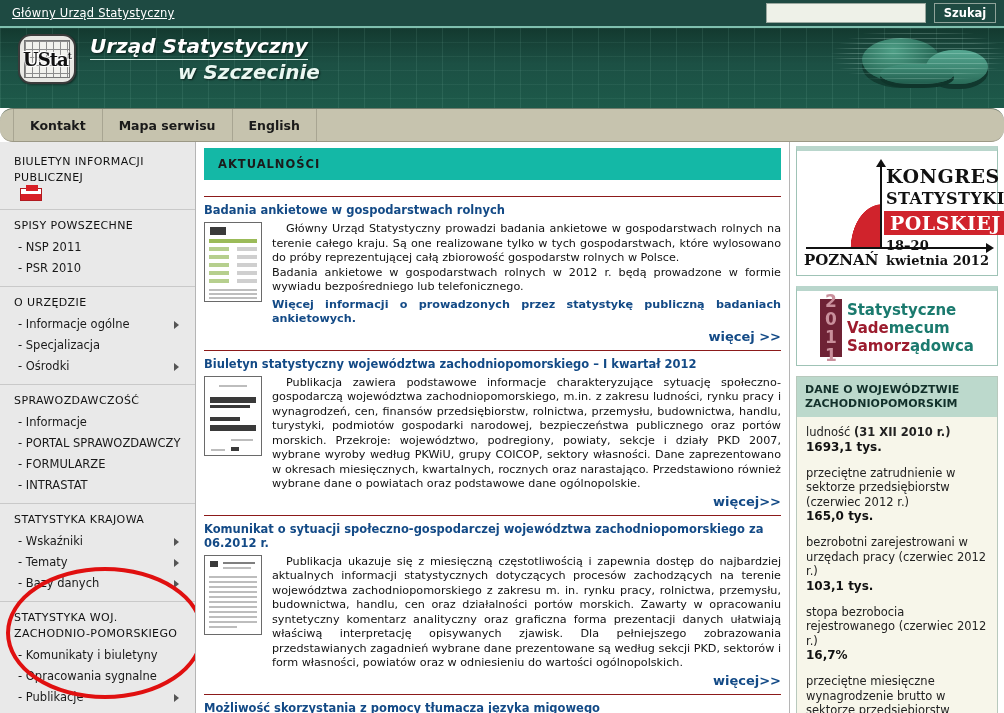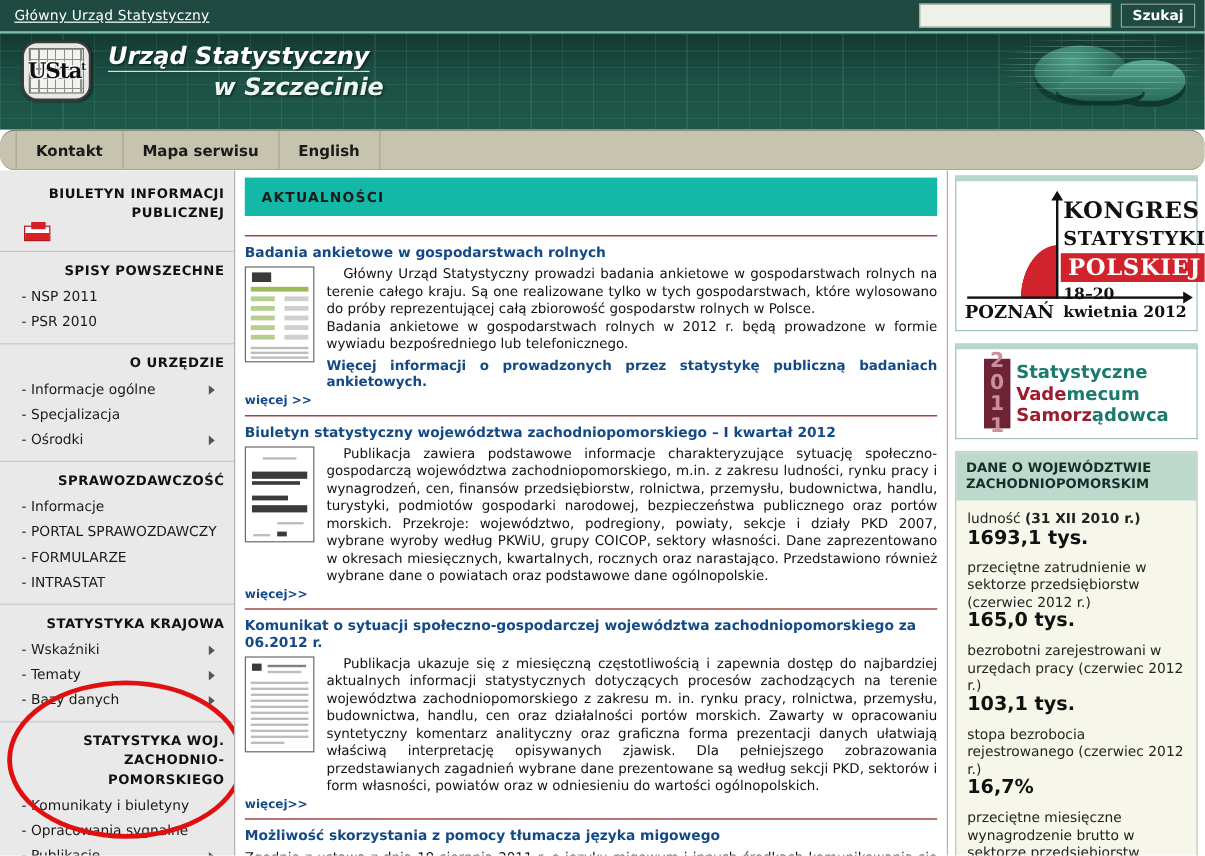--- a/index.html
+++ b/index.html
@@ -169,26 +169,25 @@
     width: 196px;
     background: #e9e9e9;
     border-right: 1px solid #b5b5b5;
     padding: 4px 0 0 0;
     position: relative;
     overflow: hidden;
   }
   .sb-group { border-bottom: 1px solid #c9c9c9; padding: 5px 0 7px 0; }
   .sb-group:last-child { border-bottom: none; }
   .sb-head {
-    font-size: 11px; font-weight: bold; color: #111;
+    font-size: 11px; font-weight: normal; color: #111;
     letter-spacing: 0.4px;
     padding: 3px 8px 3px 14px;
     line-height: 16px;
     cursor: pointer;
-    text-align: right;
   }
   .sb-head.withflag { display: flex; align-items: flex-start; flex-wrap: wrap; }
   .bip-flag {
     display: inline-block; width: 22px; height: 13px;
     margin-left: 6px; position: relative; top: 2px;
     background: linear-gradient(to bottom, #ffffff 0 45%, #d81f26 45% 100%);
     border: 1px solid #b01a20;
   }
   .bip-flag::after {
     content: ""; position: absolute; left: 5px; top: -4px;
@@ -266,23 +265,23 @@
     flex: 1;
   }
   .news-text p { margin: 0; }
   .news-text .indent { text-indent: 14px; }
   .news-strong {
     color: #134a86; font-weight: bold;
     display: block; margin-top: 3px;
     cursor: pointer;
   }
   .more {
-    text-align: left;
+    text-align: right;
     color: #134a86;
-    font-size: 10px; font-weight: bold;
+    font-size: 13px; font-weight: bold;
     margin-top: 2px;
     cursor: pointer;
   }
 
   
   .rail {
     width: 214px;
     background: #ffffff;
     padding: 4px 6px 0 6px;
     overflow: hidden;
@@ -376,21 +375,21 @@
   }
   .data-body { padding: 8px 9px 10px 9px; }
   .stat { margin-bottom: 11px; }
   .stat:last-child { margin-bottom: 0; }
   .stat-label {
     font-size: 11.5px; color: #222;
     line-height: 14.5px;
   }
   .stat-label b { font-weight: bold; }
   .stat-value {
-    font-size: 16px; font-weight: bold; color: #111;
+    font-size: 12px; font-weight: bold; color: #111;
     line-height: 15px;
   }
 </style>
 </head>
 <body>
 
 <div class="topbar">
   <a class="gus-link" href="#">Główny Urząd Statystyczny</a>
   <div class="search-wrap">
     <input class="search-input" type="text" placeholder="" style="">

